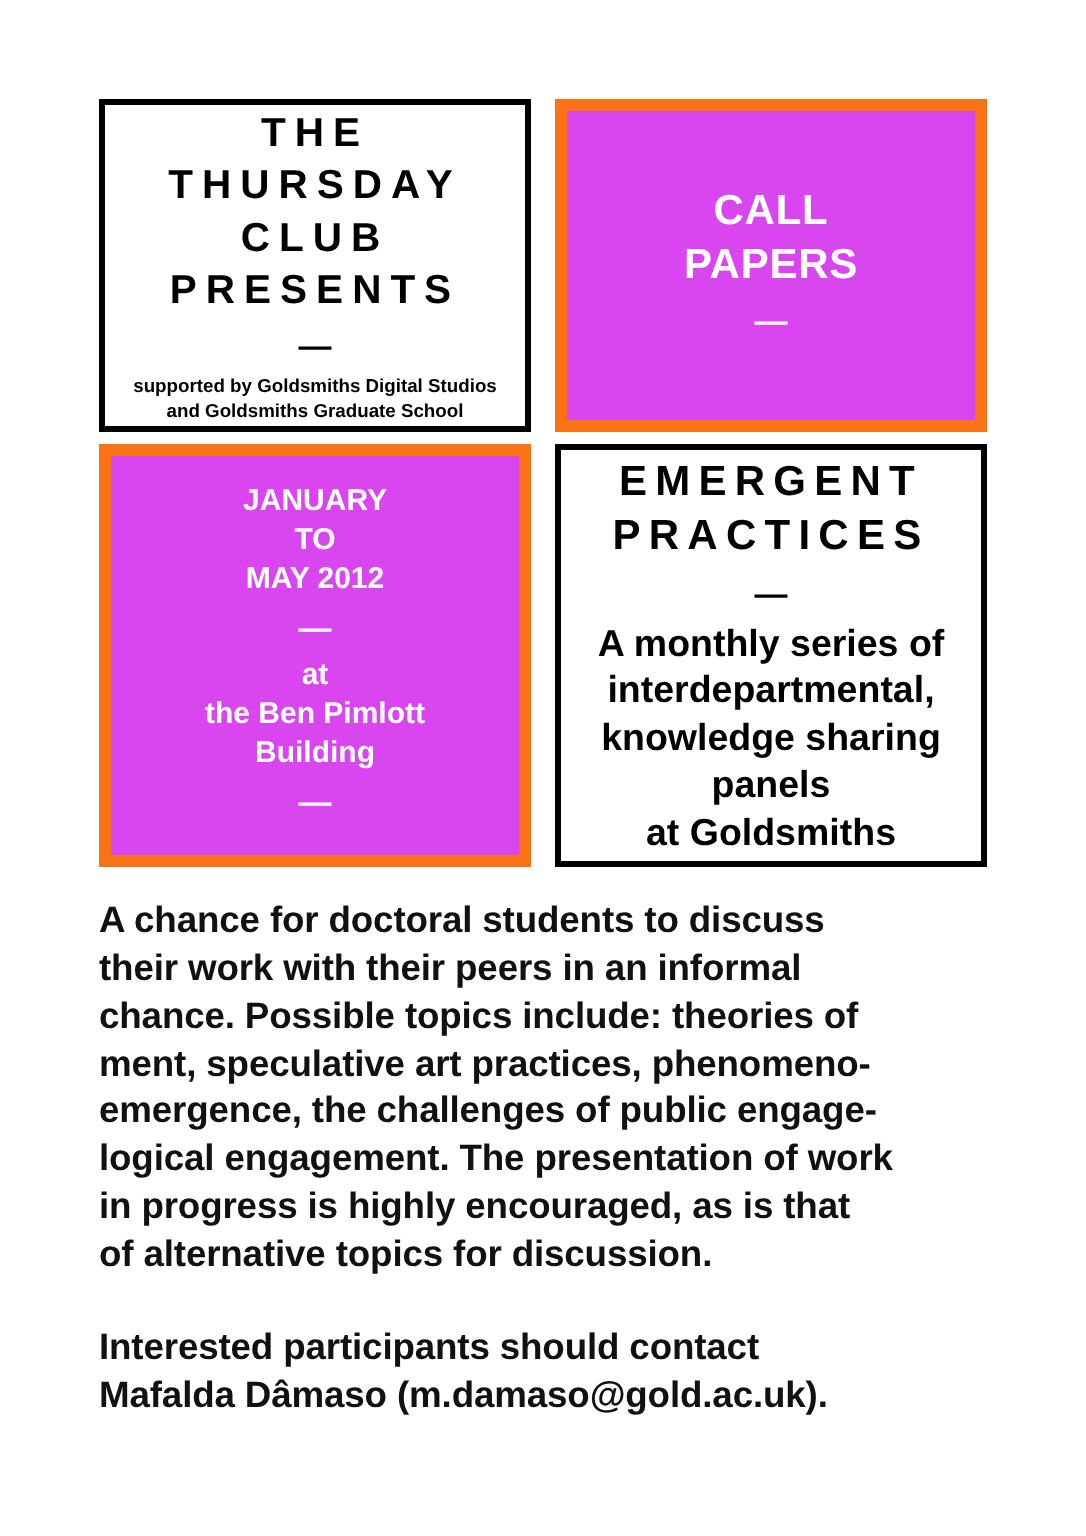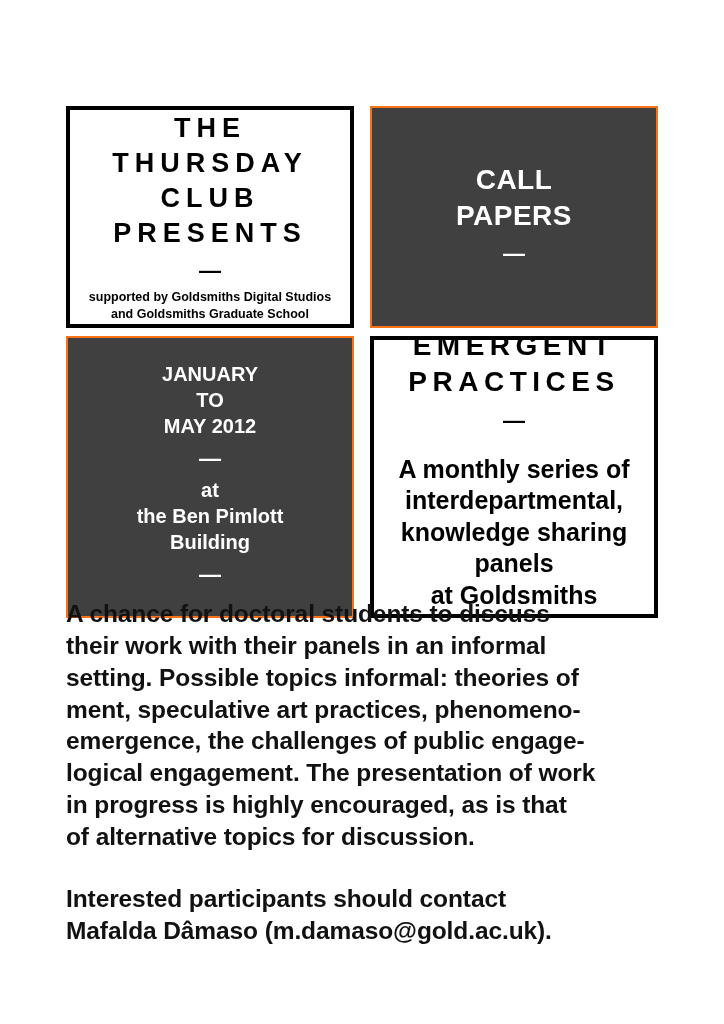--- a/index.html
+++ b/index.html
@@ -39,28 +39,27 @@
     align-items: center;
     justify-content: center;
     text-align: center;
   }
   .cell-outline {
     border: 4px solid #000000;
     background: #ffffff;
     color: #000000;
   }
   .cell-solid {
-    background: #404040;
+    background: #d946ef;
     color: #ffffff;
-    border: 2px solid #f97316;
+    border: 8px solid #f97316;
   }
   .cell-a, .cell-b {
     height: 222px;
     margin-bottom: 8px;
-    margin-top: 40px;
   }
   .cell-c, .cell-d {
     height: 282px;
   }
   .title-lines {
     font-weight: bold;
     font-size: 27px;
     line-height: 1.30;
     letter-spacing: 6px;
     margin: 0;
@@ -96,21 +95,21 @@
     line-height: 1.3;
     letter-spacing: 5.5px;
     margin: 0;
     text-align: center;
   }
   .emergent .ln { display: block; }
   .desc {
     font-weight: bold;
     font-size: 25px;
     line-height: 1.26;
-    margin: 15px;
+    margin: 0;
     letter-spacing: 0;
   }
   .desc .ln { display: block; }
   .date-stack {
     font-weight: bold;
     font-size: 20px;
     line-height: 1.30;
     margin: 0;
   }
   .date-stack .ln { display: block; }
@@ -187,22 +186,22 @@
         <span class="ln">panels</span>
         <span class="ln">at Goldsmiths</span>
       </div>
     </div>
 
   </div>
 
   <div class="body-text">
     <p>
       <span class="ln">A chance for doctoral students to discuss</span>
-      <span class="ln">their work with their panels in an informal</span>
-      <span class="ln">setting. Possible topics informal: theories of</span>
+      <span class="ln">their work with their peers in an informal</span>
+      <span class="ln">chance. Possible topics include: theories of</span>
       <span class="ln">ment, speculative art practices, phenomeno-</span>
       <span class="ln">emergence, the challenges of public engage-</span>
       <span class="ln">logical engagement. The presentation of work</span>
       <span class="ln">in progress is highly encouraged, as is that</span>
       <span class="ln">of alternative topics for discussion.</span>
     </p>
     <div class="para-gap"></div>
     <p>
       <span class="ln">Interested participants should contact</span>
       <span class="ln">Mafalda Dâmaso (m.damaso@gold.ac.uk).</span>

